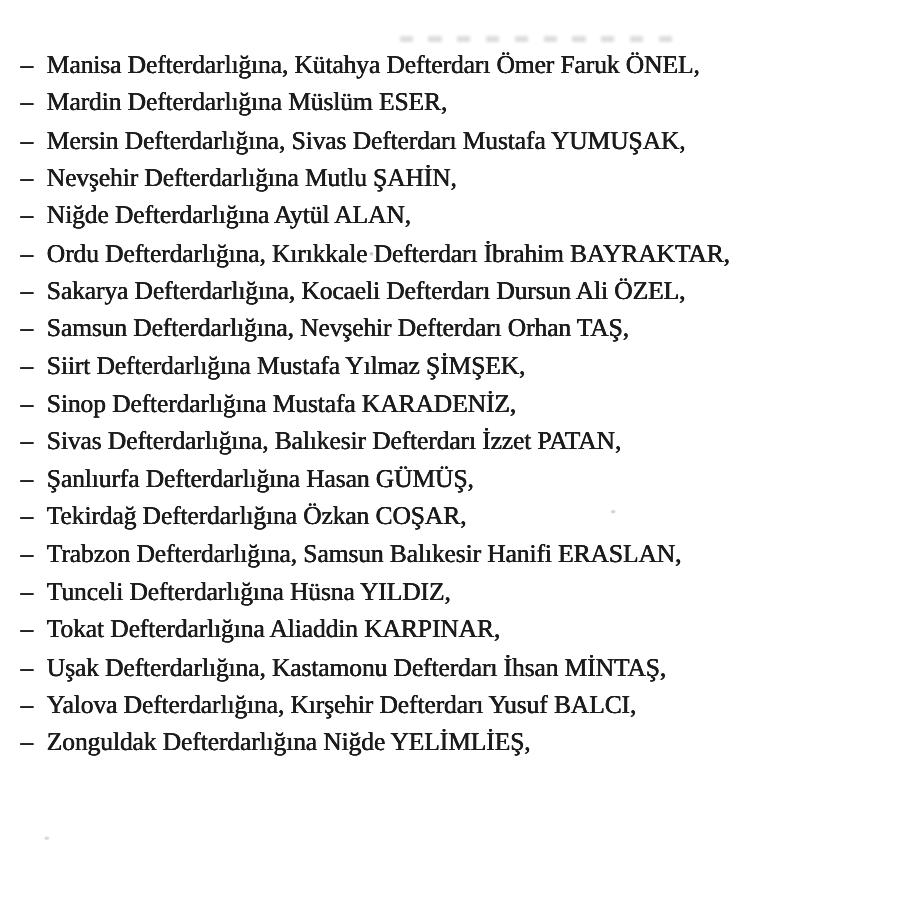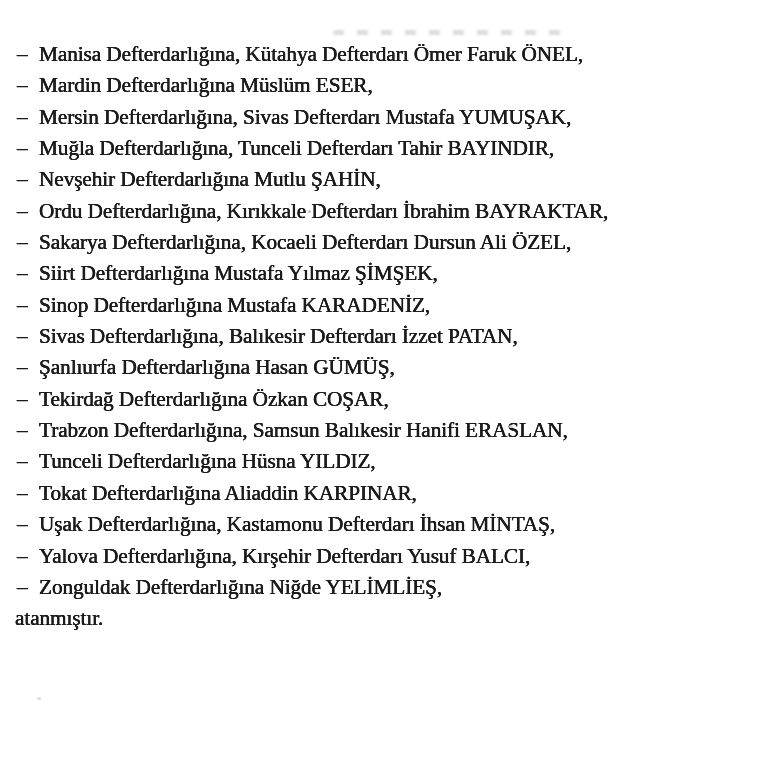--- a/index.html
+++ b/index.html
@@ -102,39 +102,42 @@
   </div>
 
   <div class="line">
     <span class="dash">–</span><span class="line-text">Mardin Defterdarlığına Müslüm ESER,</span>
   </div>
 
   <div class="line">
     <span class="dash">–</span><span class="line-text">Mersin Defterdarlığına, Sivas Defterdarı Mustafa YUMUŞAK,</span>
   </div>
 
-  <div class="line">
-    <span class="dash">–</span><span class="line-text">Muğla Defterdarlığına, Tunceli Defterdarı Tahir BAYINDIR,</span>
-  </div>
 
 
   <div class="line">
     <span class="dash">–</span><span class="line-text">Nevşehir Defterdarlığına Mutlu ŞAHİN,</span>
   </div>
 
+  <div class="line">
+    <span class="dash">–</span><span class="line-text">Niğde Defterdarlığına Aytül ALAN,</span>
+  </div>
 
   <div class="line">
     <span class="dash">–</span><span class="line-text">Ordu Defterdarlığına, Kırıkkale Defterdarı İbrahim BAYRAKTAR,</span>
   </div>
 
 
   <div class="line">
     <span class="dash">–</span><span class="line-text">Sakarya Defterdarlığına, Kocaeli Defterdarı Dursun Ali ÖZEL,</span>
   </div>
 
+  <div class="line">
+    <span class="dash">–</span><span class="line-text">Samsun Defterdarlığına, Nevşehir Defterdarı Orhan TAŞ,</span>
+  </div>
 
   <div class="line">
     <span class="dash">–</span><span class="line-text">Siirt Defterdarlığına Mustafa Yılmaz ŞİMŞEK,</span>
   </div>
 
   <div class="line">
     <span class="dash">–</span><span class="line-text">Sinop Defterdarlığına Mustafa KARADENİZ,</span>
   </div>
 
   <div class="line">
@@ -167,21 +170,20 @@
 
   <div class="line">
     <span class="dash">–</span><span class="line-text">Yalova Defterdarlığına, Kırşehir Defterdarı Yusuf BALCI,</span>
   </div>
 
 
   <div class="line">
     <span class="dash">–</span><span class="line-text">Zonguldak Defterdarlığına Niğde YELİMLİEŞ,</span>
   </div>
 </div>
-    <div class="line closing">atanmıştır.</div>
   </div>
 
   <span class="speck speck-1"></span>
   <span class="speck speck-2"></span>
   <span class="speck speck-3"></span>
 
   <div class="bottom-artifact"></div>
   <div class="bottom-artifact-2"></div>
 </div>
 

